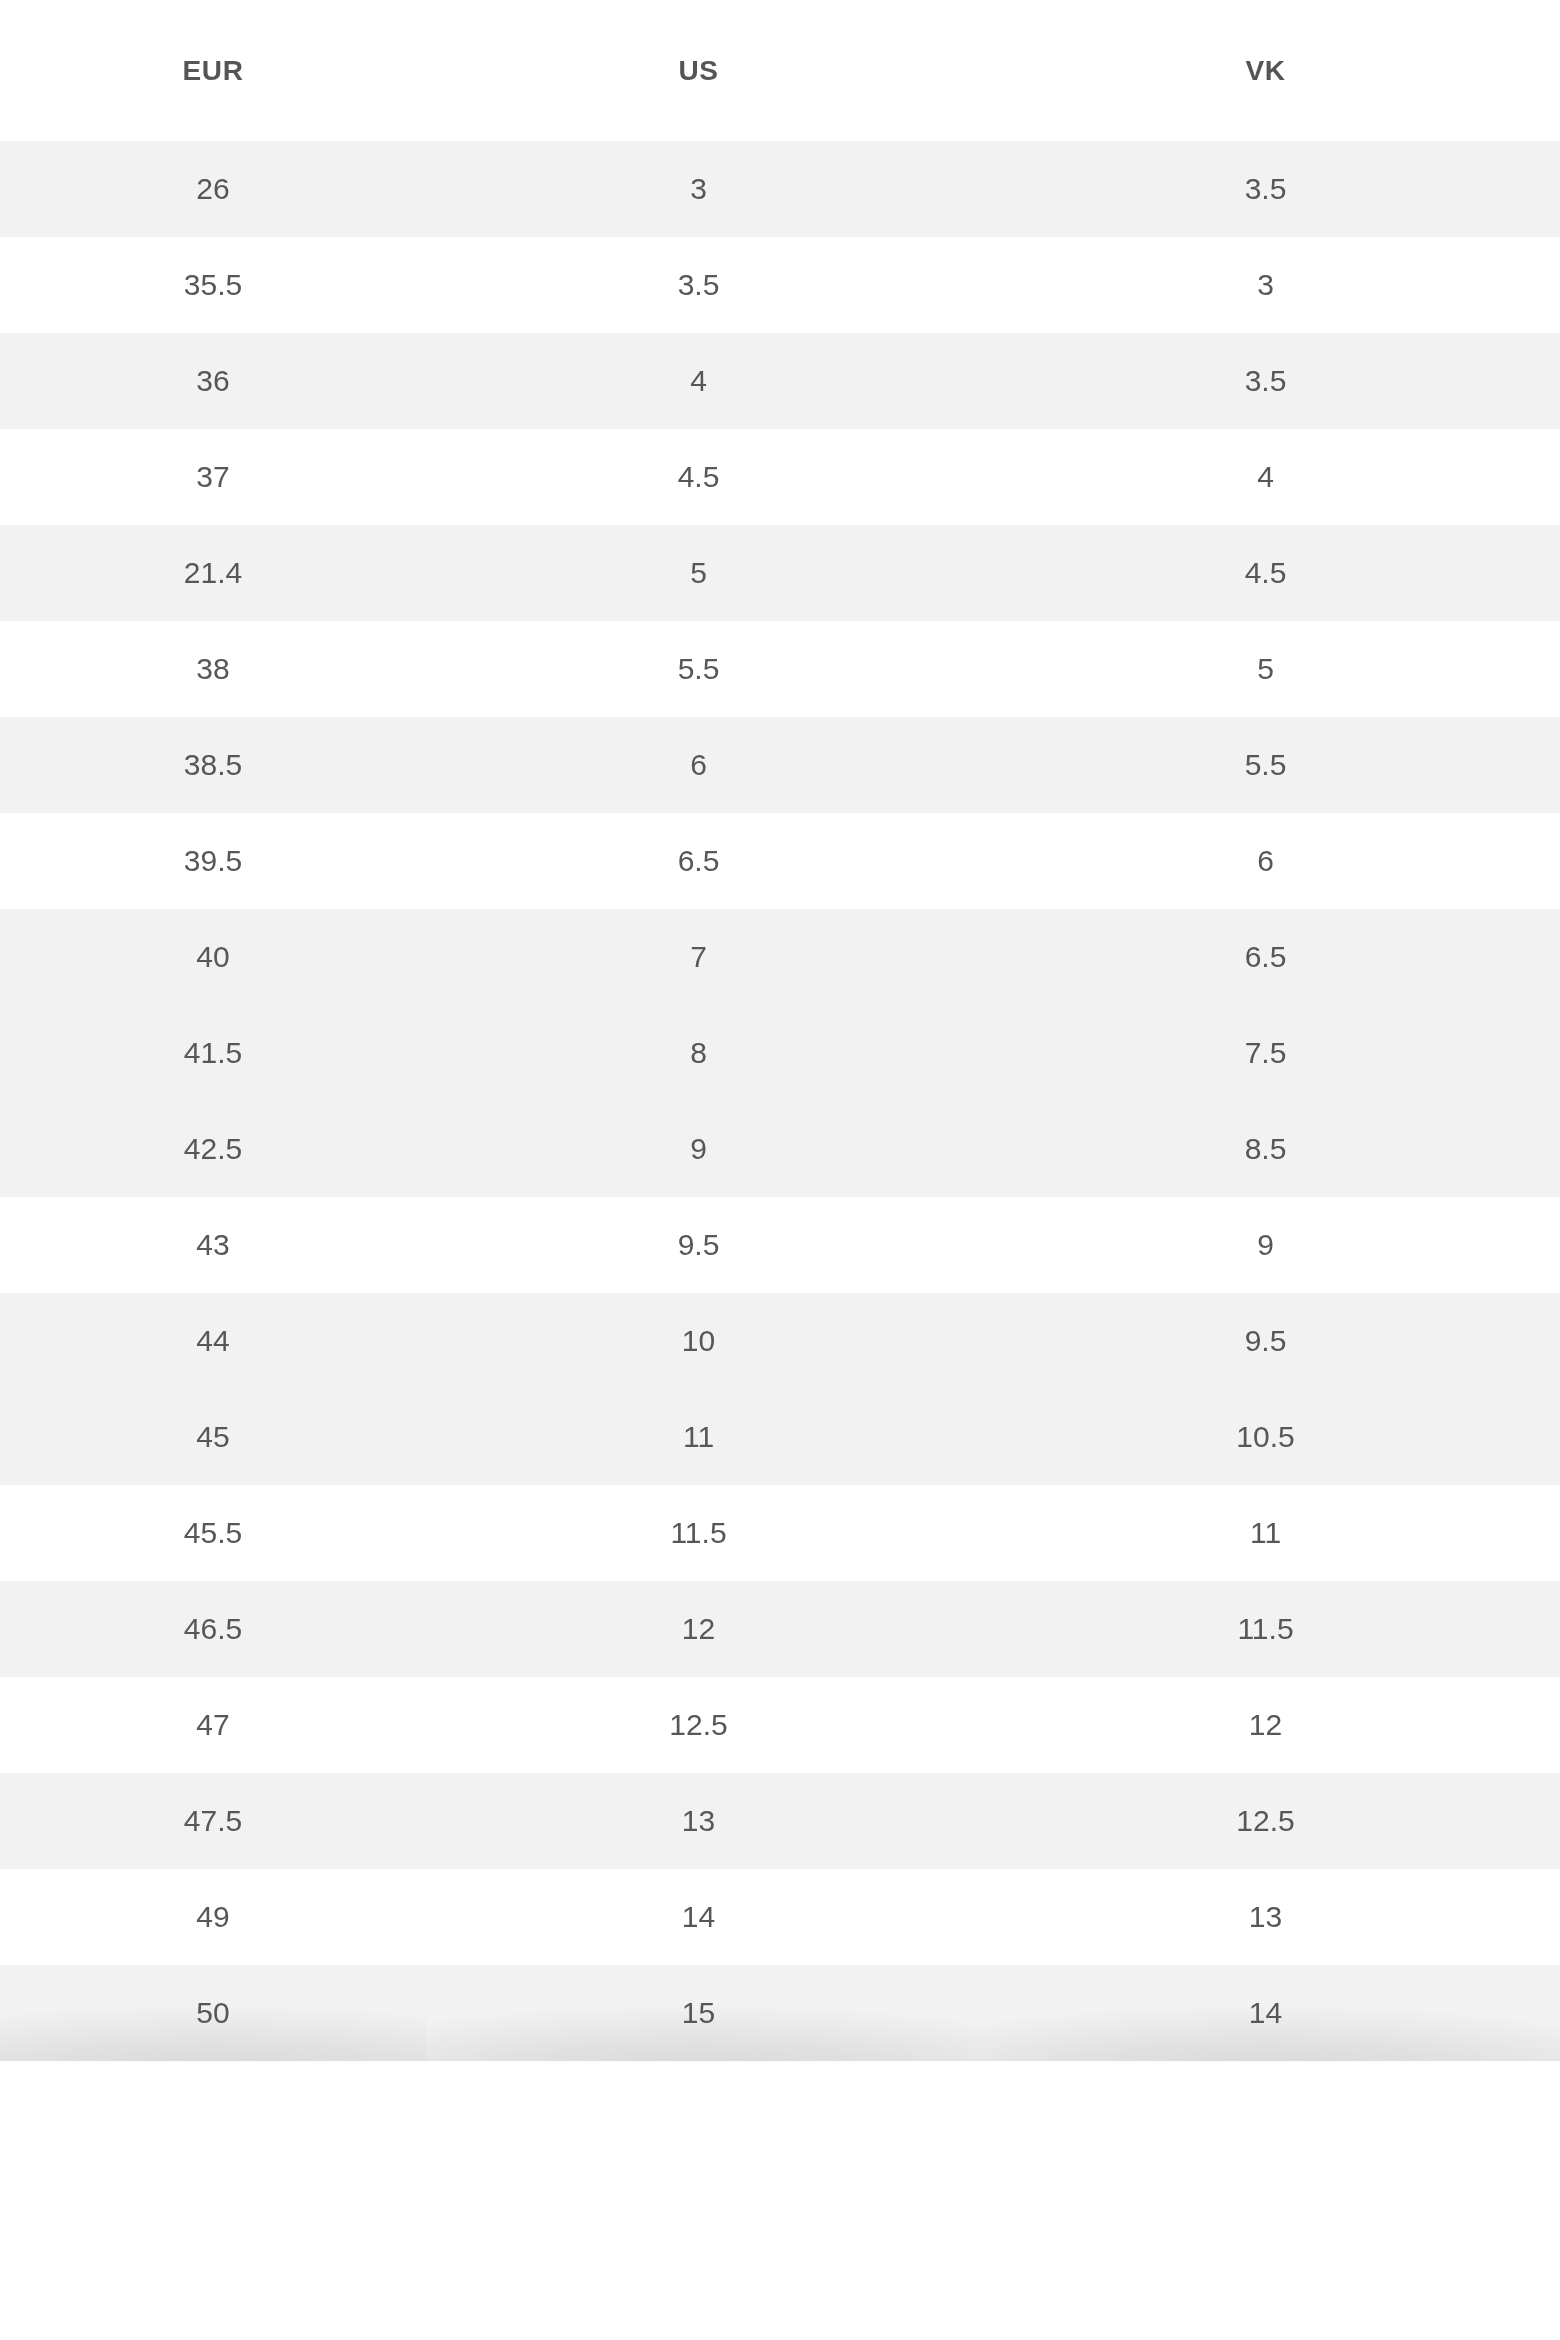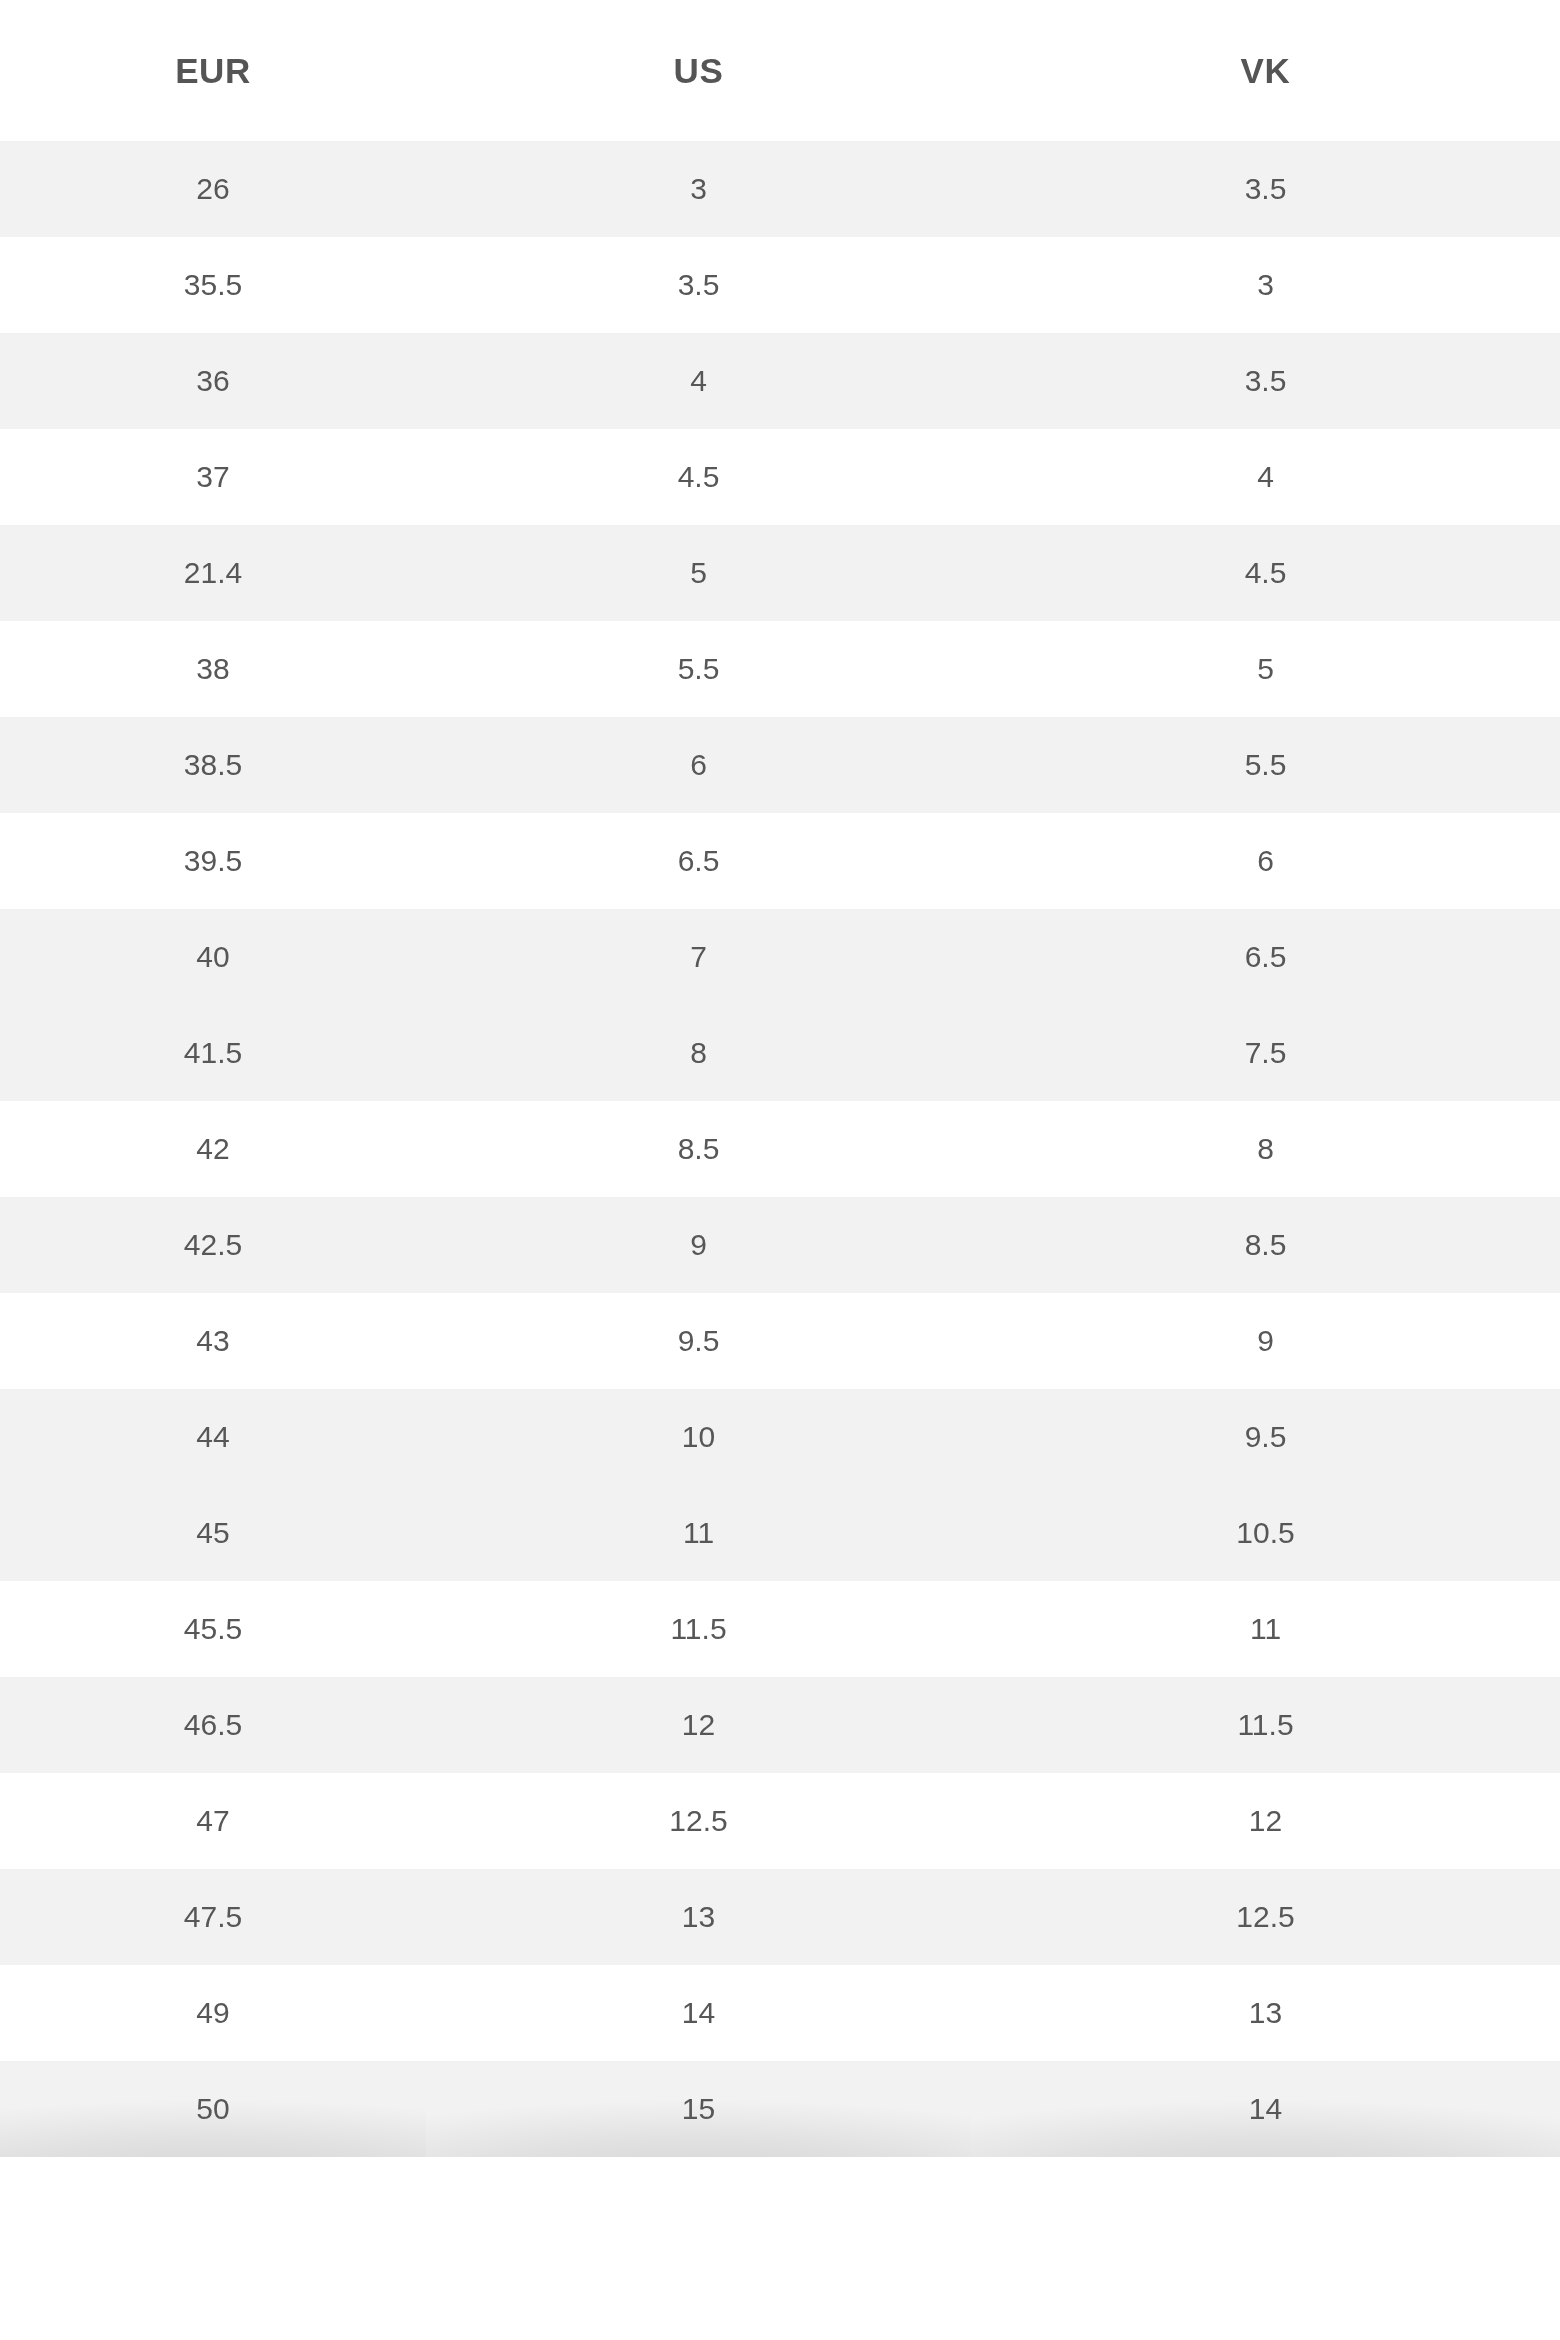--- a/index.html
+++ b/index.html
@@ -21,21 +21,21 @@
   }
 
   .size-table col.c-eur { width: 426px; }
   .size-table col.c-us  { width: 545px; }
   .size-table col.c-vk  { width: 589px; }
 
   thead th {
     height: 141px;
     background: #ffffff;
     color: #555555;
-    font-size: 35px;
+    font-size: 28px;
     font-weight: bold;
     letter-spacing: 0.6px;
     text-align: center;
     vertical-align: middle;
     padding: 0;
     border: 0;
   }
 
   tbody td {
     height: 96px;
@@ -121,25 +121,20 @@
       <tr class="row-shaded">
         <td>40</td>
         <td>7</td>
         <td>6.5</td>
       </tr>
       <tr class="row-shaded">
         <td>41.5</td>
         <td>8</td>
         <td>7.5</td>
       </tr>
-      <tr class="row-plain">
-        <td>42</td>
-        <td>8.5</td>
-        <td>8</td>
-      </tr>
       <tr class="row-shaded">
         <td>42.5</td>
         <td>9</td>
         <td>8.5</td>
       </tr>
       <tr class="row-plain">
         <td>43</td>
         <td>9.5</td>
         <td>9</td>
       </tr>

